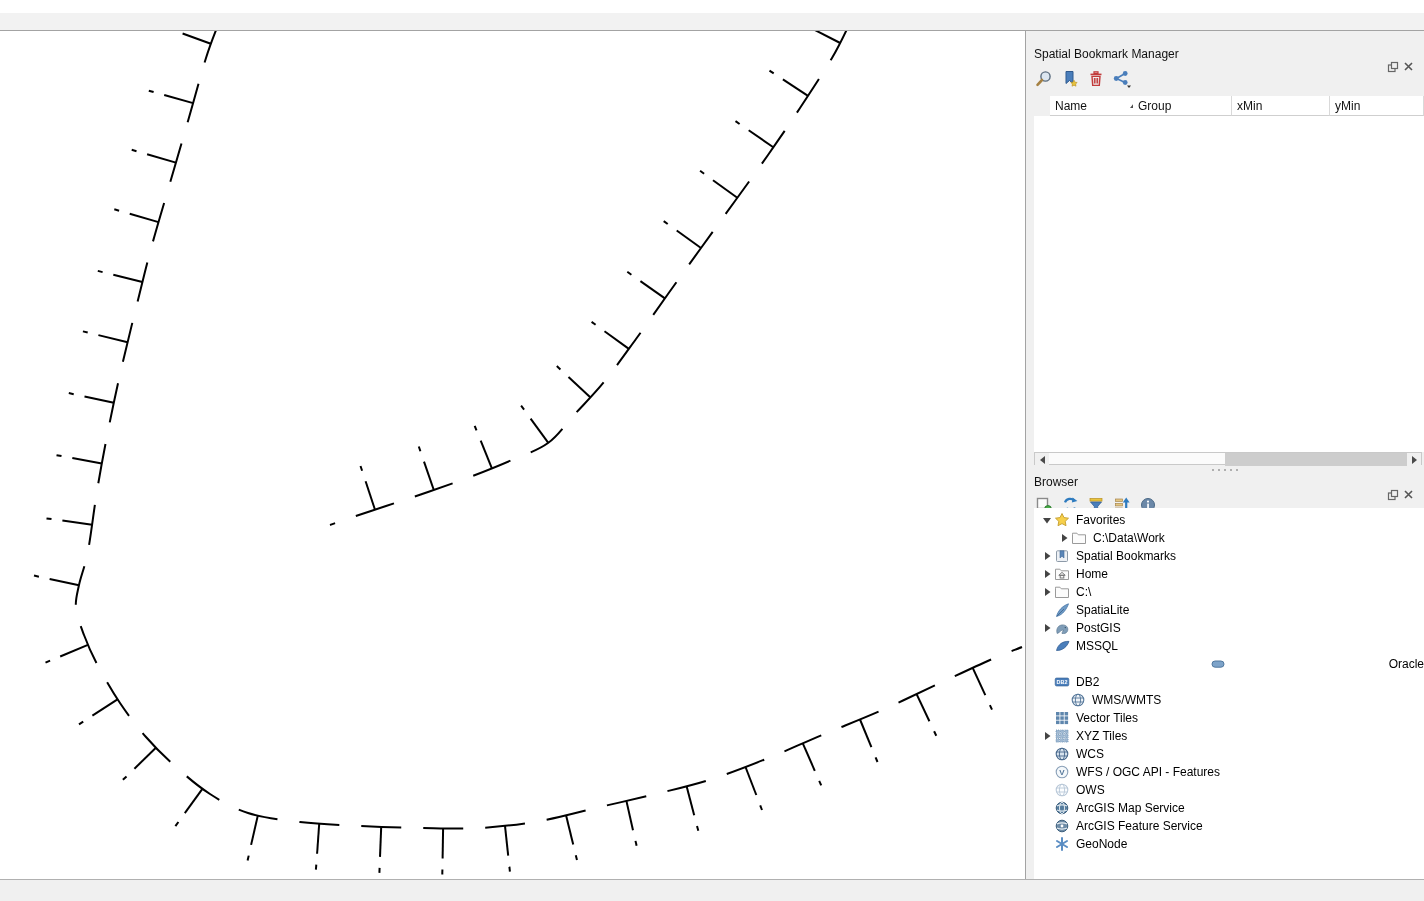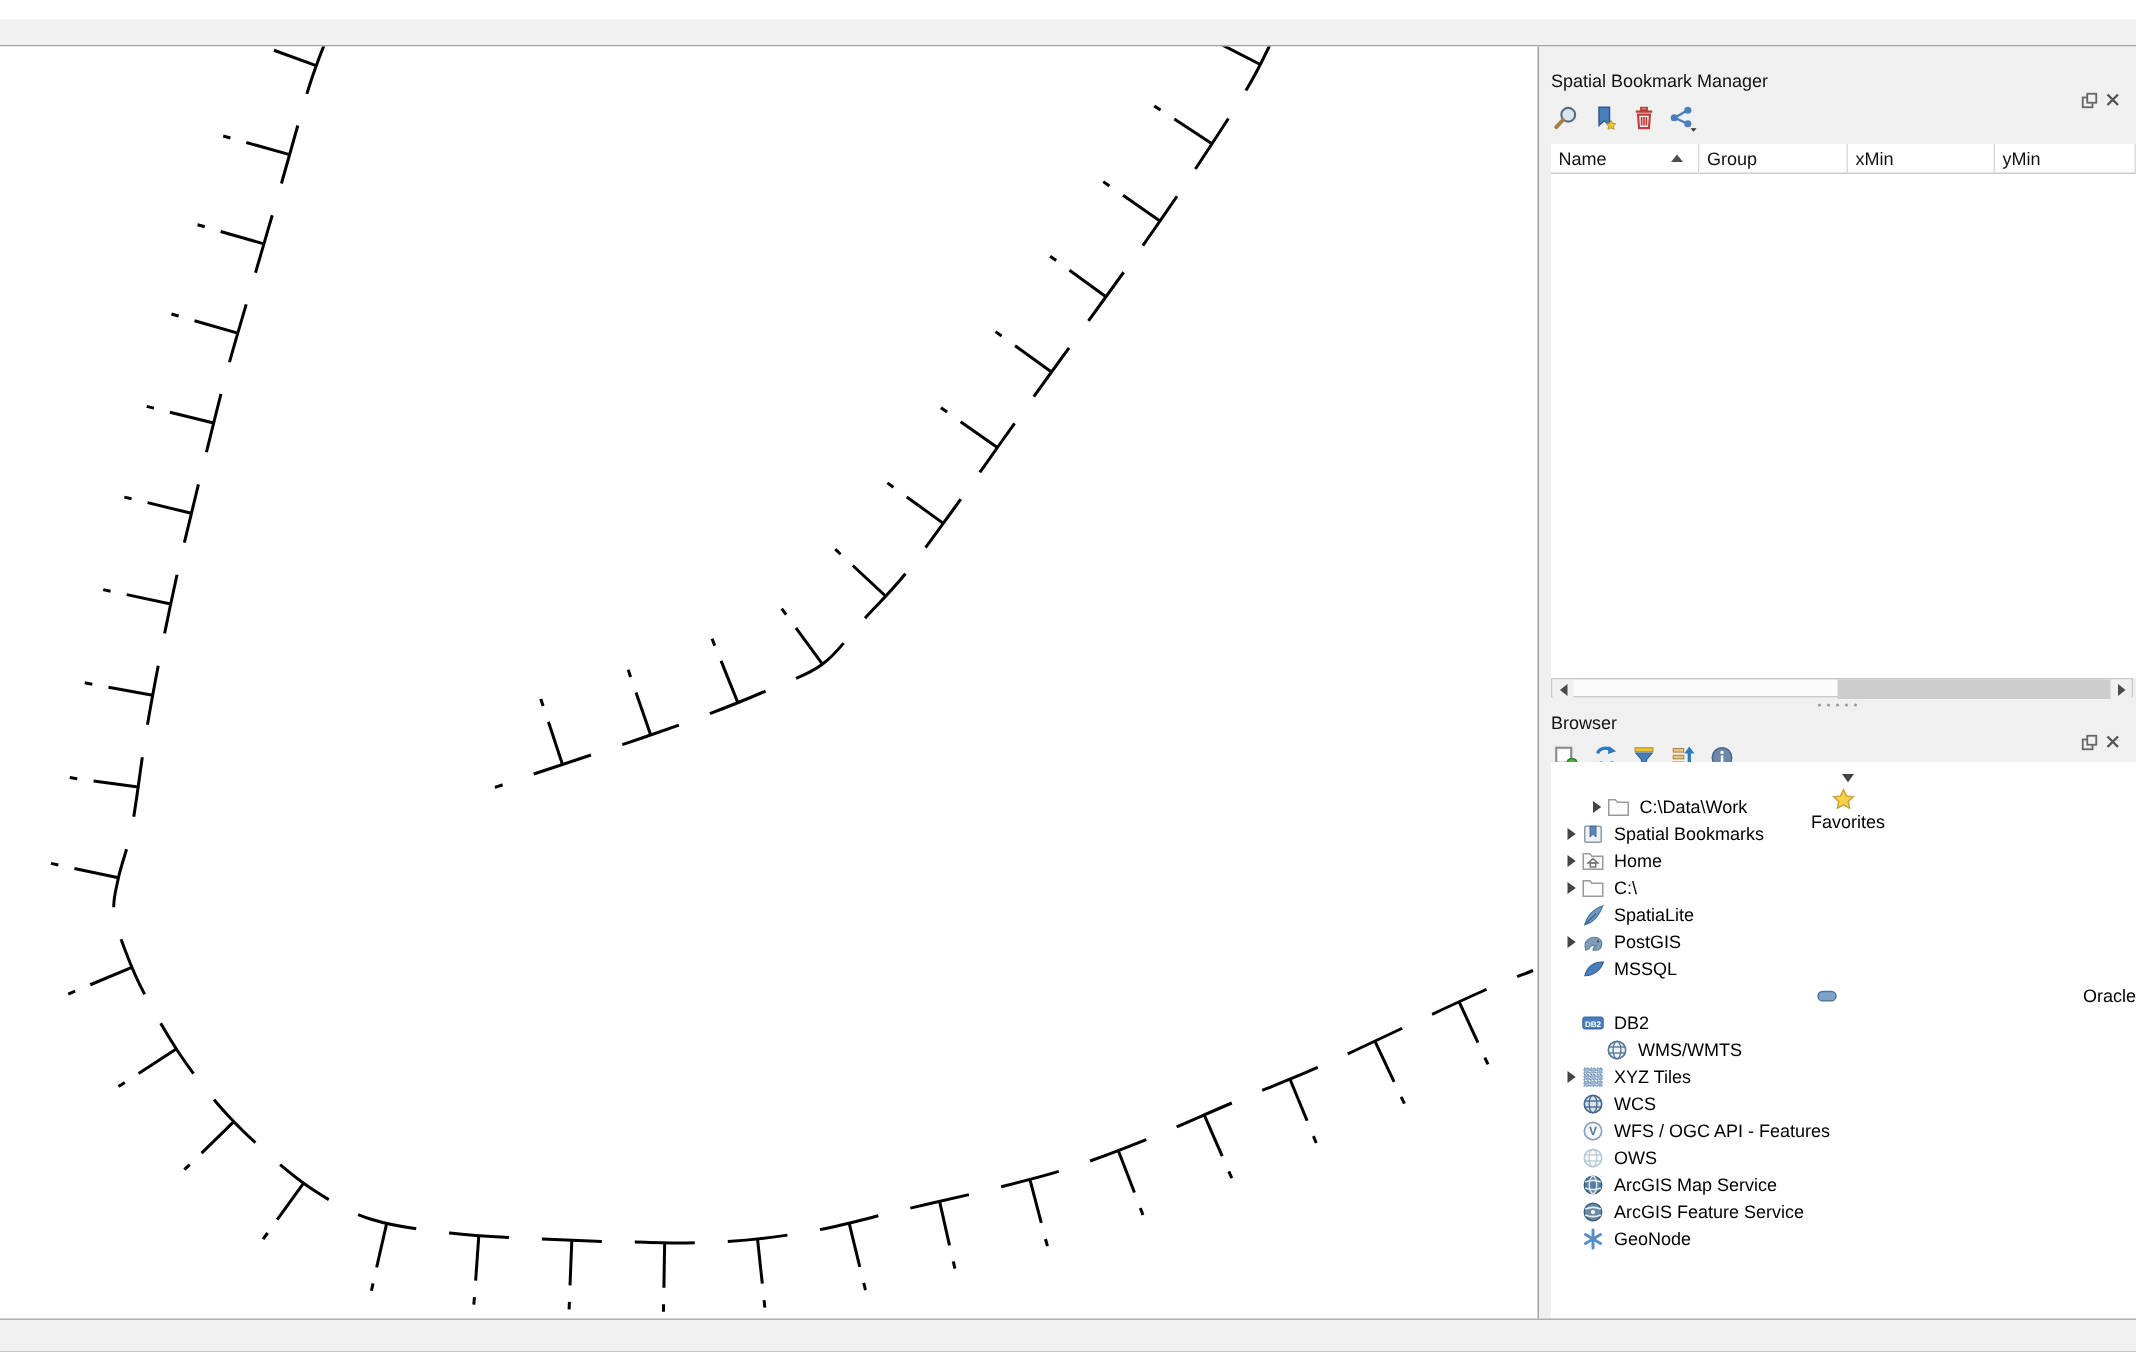--- a/index.html
+++ b/index.html
@@ -173,21 +173,21 @@
             <line x1="4.5" y1="8.5" x2="13" y2="12.5" stroke="#4a7ebb" stroke-width="1.6"></line>
             <circle cx="4.2" cy="8.5" r="2.4" fill="#4a7ebb"></circle>
             <circle cx="13.2" cy="3.5" r="2.4" fill="#4a7ebb"></circle>
             <circle cx="13.2" cy="12.5" r="2.4" fill="#4a7ebb"></circle>
             <path d="M15,15.5 h4 l-2,2.4 Z" fill="#333"></path>
           </svg>
       </div>
     </div>
 
     <div class="abs" style="left:8px;top:52px;width:390px;height:20px;" id="bm-header">
-        <div class="hdr-cell" style="left: 0px; width: 99px;">Name<span class="sort-arrow"></span></div>
+        <div class="hdr-cell" style="left: 16px; width: 99px;">Name<span class="sort-arrow"></span></div>
         <div class="hdr-cell" style="left: 99px; width: 99px;">Group</div>
         <div class="hdr-cell" style="left: 198px; width: 98px;">xMin</div>
         <div class="hdr-cell" style="left: 296px; width: 94px;">yMin</div>
       </div>
     <div class="abs" style="left:8px;top:72px;width:390px;height:336px;background:#fff;"></div>
 
     <div class="abs sb" style="left:8px;top:408px;width:388px;height:13px;box-sizing:border-box;">
       <div class="sb-btn" style="left:0;">
           <span class="tri-l"></span>
         </div>
@@ -252,21 +252,21 @@
             <circle cx="9" cy="5.6" r="1.1" fill="#fff"></circle>
             <rect x="8.2" y="7.6" width="1.7" height="5.2" fill="#fff"></rect>
           </svg>
       </div>
     </div>
 
     <div class="abs" style="left:8px;top:477px;width:390px;height:369px;background:#fff;"></div>
   </div>
 
   <div class="abs" id="browser-tree">
-      <div class="tree-row" style="padding-left: 6px; flex-direction: column;">
+      <div class="tree-row" style="padding-left: 6px;">
         <span class="expander">
           <svg width="10" height="10">
             <polygon points="1,3 9,3 5,8.5" fill="#444"></polygon>
           </svg>
         </span>
         <span class="tree-ico">
           <svg width="16" height="16" viewBox="0 0 16 16">
             <path d="M8,1.5 l2,4.1 4.5,.6 -3.3,3.1 .8,4.4 -4,-2.1 -4,2.1 .8,-4.4 -3.3,-3.1 4.5,-.6 Z" fill="#f7d04a" stroke="#c9a437"></path>
           </svg>
         </span>
@@ -383,20 +383,37 @@
         <span class="expander"></span>
         <span class="tree-ico">
           <svg width="16" height="16" viewBox="0 0 16 16">
             <circle cx="8" cy="8" r="5.8" fill="#eef3f8" stroke="#55779a" stroke-width="1.1"></circle>
             <ellipse cx="8" cy="8" rx="2.6" ry="5.8" fill="none" stroke="#55779a" stroke-width="0.9"></ellipse>
             <line x1="2.4" y1="6" x2="13.6" y2="6" stroke="#55779a" stroke-width="0.9"></line>
             <line x1="2.4" y1="10" x2="13.6" y2="10" stroke="#55779a" stroke-width="0.9"></line>
           </svg>
         </span>
         <span class="tree-label">WMS/WMTS</span>
+      </div>
+      <div class="tree-row" style="padding-left: 6px;">
+        <span class="expander"></span>
+        <span class="tree-ico">
+          <svg width="16" height="16" viewBox="0 0 16 16">
+            <rect x="2" y="2" width="3.5" height="3.5" fill="#5e86ad"></rect>
+            <rect x="6.3" y="2" width="3.5" height="3.5" fill="#5e86ad"></rect>
+            <rect x="10.6" y="2" width="3.5" height="3.5" fill="#5e86ad"></rect>
+            <rect x="2" y="6.3" width="3.5" height="3.5" fill="#5e86ad"></rect>
+            <rect x="6.3" y="6.3" width="3.5" height="3.5" fill="#5e86ad"></rect>
+            <rect x="10.6" y="6.3" width="3.5" height="3.5" fill="#5e86ad"></rect>
+            <rect x="2" y="10.6" width="3.5" height="3.5" fill="#5e86ad"></rect>
+            <rect x="6.3" y="10.6" width="3.5" height="3.5" fill="#5e86ad"></rect>
+            <rect x="10.6" y="10.6" width="3.5" height="3.5" fill="#5e86ad"></rect>
+          </svg>
+        </span>
+        <span class="tree-label">Vector Tiles</span>
       </div>
       <div class="tree-row" style="padding-left: 6px;">
         <span class="expander">
           <svg width="10" height="10">
             <polygon points="3,1 8.5,5 3,9" fill="#444"></polygon>
           </svg>
         </span>
         <span class="tree-ico">
           <svg width="16" height="16" viewBox="0 0 16 16">
             <rect x="2" y="2" width="3.5" height="3.5" fill="#9fb8d2" stroke="#5e86ad" stroke-width="0.7" stroke-dasharray="1,1"></rect>

